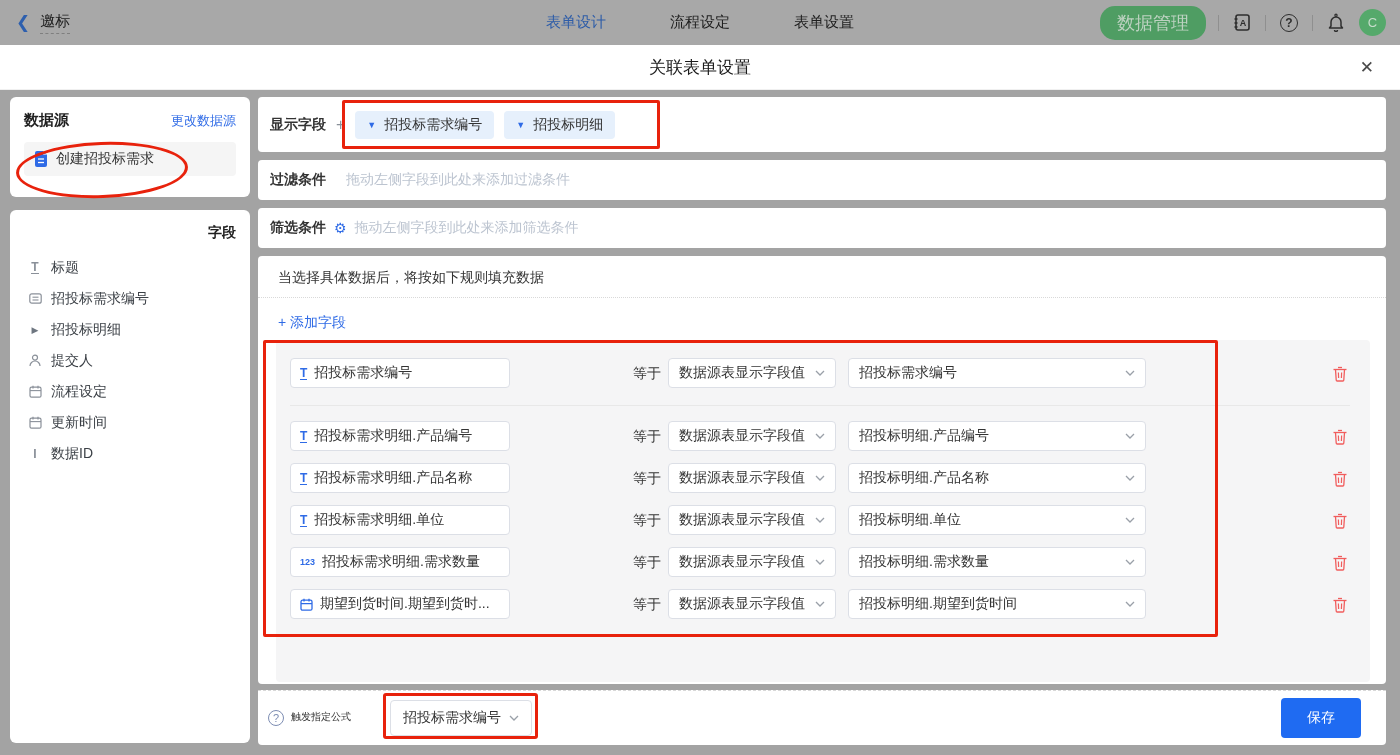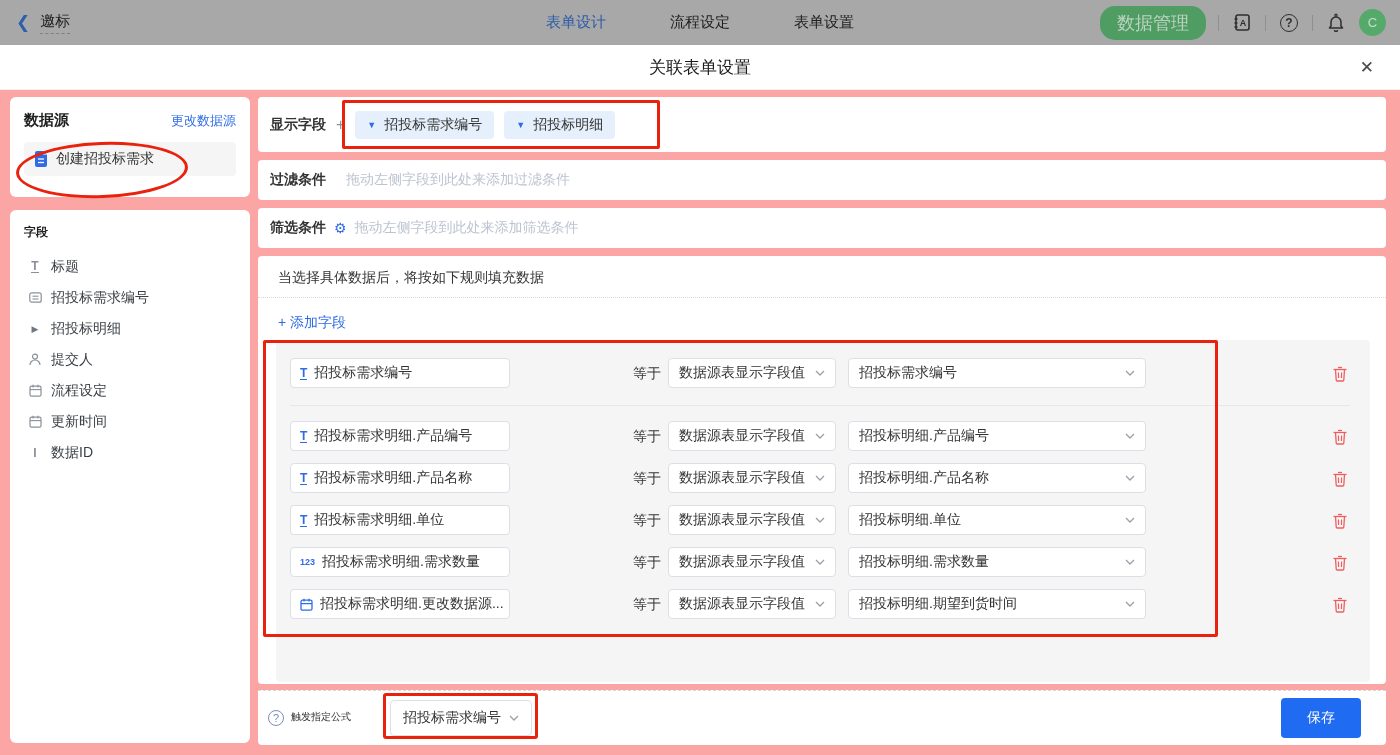--- a/index.html
+++ b/index.html
@@ -19,32 +19,32 @@
   .tb-sep { width:1px; height:16px; background:#8f8f8f; }
   .tb-icon { width:22px; height:22px; display:flex; align-items:center; justify-content:center; color:#2e2e2e; cursor:pointer; }
   .help-circle { width:18px; height:18px; border:1.6px solid #2e2e2e; border-radius:50%; font-size:12px; font-weight:bold; display:flex; align-items:center; justify-content:center; color:#2e2e2e; }
   .avatar { width:27px; height:27px; border-radius:50%; background:#55a96b; color:#c6dccb; font-size:13px; display:flex; align-items:center; justify-content:center; cursor:pointer; }
 
   
   .modal-header { position:absolute; left:0; top:45px; width:1400px; height:45px; background:#fff; border-bottom:1px solid #f0f0f0; }
   .modal-title { position:absolute; left:50%; top:50%; transform:translate(-50%,-50%); font-size:17px; color:#1a1a1a; }
   .modal-close { position:absolute; right:26px; top:50%; transform:translateY(-50%); font-size:17px; color:#4a4a4a; cursor:pointer; }
 
-  .modal-body { position:absolute; left:0; top:90px; width:1400px; height:665px; background:#fca5a5; }
+  .modal-body { position:absolute; left:0; top:90px; width:1400px; height:665px; background:#a3a3a3; }
 
   
   .card { position:absolute; background:#fff; border-radius:6px; }
   .card-datasource { left:10px; top:7px; width:240px; height:100px; padding:14px; }
   .ds-head { display:flex; justify-content:space-between; align-items:center; }
   .ds-title { font-size:15px; font-weight:bold; color:#1f1f1f; }
   .link-blue { font-size:13px; color:#2f6be6; cursor:pointer; }
   .ds-item { margin-top:12px; height:34px; background:#f5f5f5; border-radius:4px; display:flex; align-items:center; gap:8px; padding:0 10px; font-size:14px; color:#333; cursor:pointer; }
 
   .card-fields { left:10px; top:120px; width:240px; height:533px; padding:14px; }
-  .fields-title { font-size:12px; font-weight:bold; color:#1f1f1f; margin-bottom:10px; }
+  .fields-title { font-size:14px; font-weight:bold; color:#1f1f1f; margin-bottom:10px;text-align:right; }
   .field-item { display:flex; align-items:center; gap:9px; height:31px; font-size:14px; color:#3a3f45; padding-left:4px; cursor:grab; }
   .fi-icon { width:14px; display:flex; align-items:center; justify-content:center; color:#8a9099; font-size:12px; flex:none; }
   .glyph-t { font-size:12px; font-weight:bold; border-bottom:1.5px solid currentColor; line-height:1; }
   .glyph-i { font-size:12px; font-weight:bold; line-height:1; }
   .expand-tri { font-size:9px; color:#6e7680; }
 
   
   .main { position:absolute; left:258px; top:0; width:1128px; height:665px; }
   .panel-row { position:absolute; left:0; width:1128px; background:#fff; border-radius:4px; display:flex; align-items:center; }
   .row-display { top:7px; height:55px; padding-left:12px; gap:10px; }
@@ -437,21 +437,21 @@
           <div class="rule-row" style="top:249px; left:0; width:1094px;">
             <span class="field-box">
               <span class="fb-icon">
                 <svg width="13" height="13" viewBox="0 0 13 13">
                     <rect x="1" y="2.2" width="11" height="10" rx="1.5" fill="none" stroke="currentColor" stroke-width="1.3"></rect>
                     <line x1="4" y1="0.8" x2="4" y2="3.5" stroke="currentColor" stroke-width="1.3"></line>
                     <line x1="9" y1="0.8" x2="9" y2="3.5" stroke="currentColor" stroke-width="1.3"></line>
                     <line x1="1" y1="5.6" x2="12" y2="5.6" stroke="currentColor" stroke-width="1.1"></line>
                   </svg>
               </span>
-              <span>招投标需求明细.更改数据源...</span>
+              <span>期望到货时间.期望到货时...</span>
             </span>
             <span class="equals">等于</span>
             <span class="sel sel1">
               <span>数据源表显示字段值</span>
               <span class="chev">
                   <svg width="10" height="6" viewBox="0 0 10 6">
                     <polyline points="1,1 5,5 9,1" fill="none" stroke="currentColor" stroke-width="1.3"></polyline>
                   </svg>
                 </span>
             </span>

